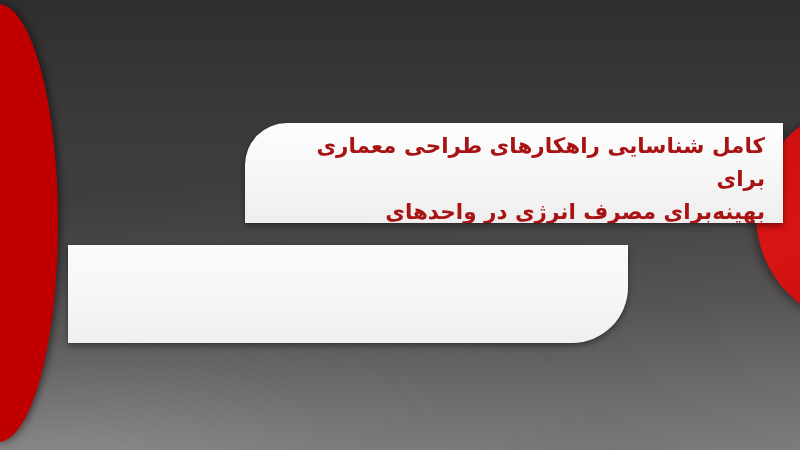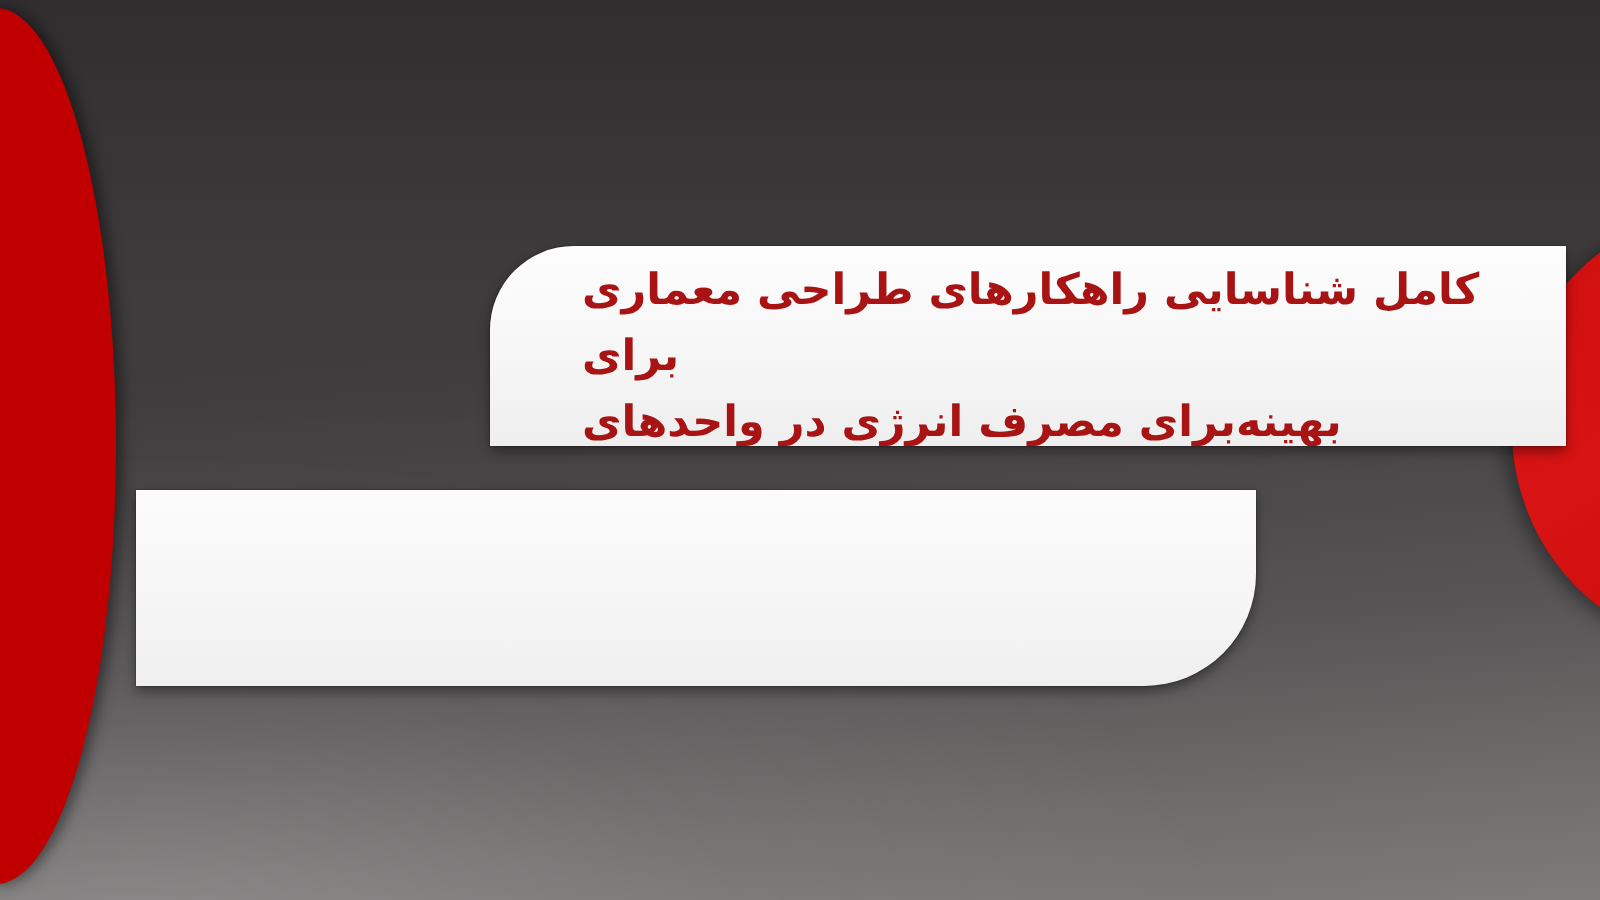--- a/index.html
+++ b/index.html
@@ -82,21 +82,21 @@
     background: linear-gradient(180deg, #FDFDFD 0%, #F7F6F6 55%, #EFEEEE 100%);
     border-top-left-radius: 42px;
     box-shadow: 0 3px 6px rgba(0,0,0,0.38), 0 0 1px rgba(0,0,0,0.5);
     overflow: hidden;
     display: flex;
     align-items: center;
     justify-content: center;
   }
   .title-text {
     direction: rtl;
-    text-align: left;
+    text-align: right;
     color: #A81313;
     font-family: "DejaVu Sans", sans-serif;
     font-weight: bold;
     font-size: 21.5px;
     line-height: 1.52;
     width: 100%;
     padding: 0 18px 0 46px;
     box-sizing: border-box;
     letter-spacing: 0;
     margin-top: 45px;

